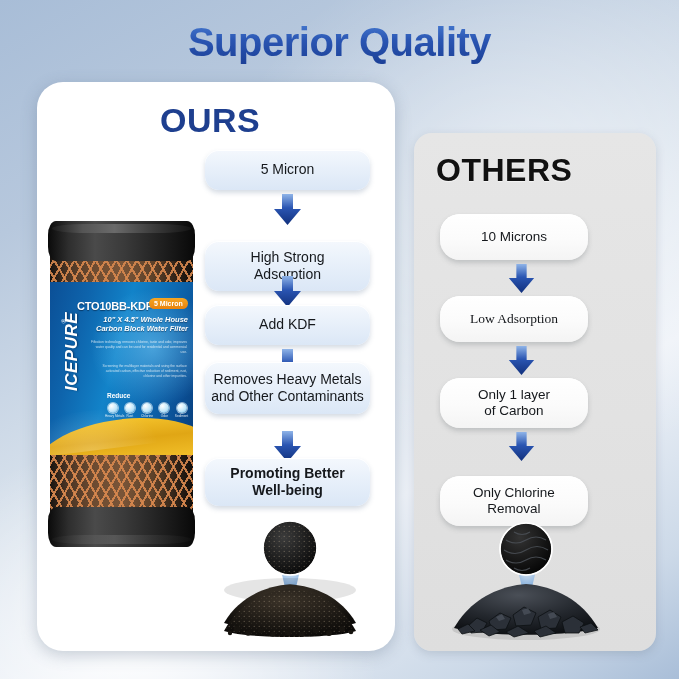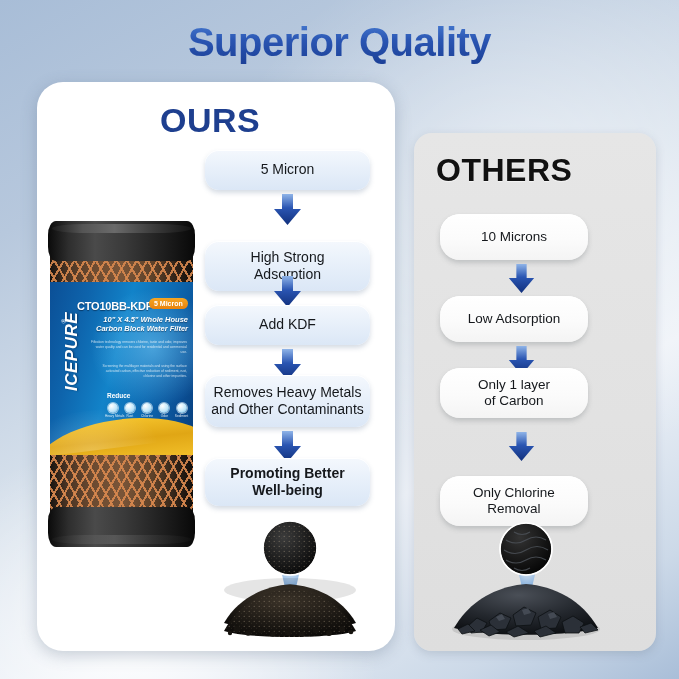--- a/index.html
+++ b/index.html
@@ -384,44 +384,44 @@
   </svg>
 </div>
 
 <div class="fbox ours" style="top:305px;height:40px;">Add KDF</div>
 <div class="arrow" style="left:271px;top:349px;">
   <svg width="33" height="32" viewBox="0 0 33 32">
     <path d="M11 0 h11 v15 h8 L16.5 31 L3 15 h8 z" fill="url(#ag1)"></path>
   </svg>
 </div>
 
-<div class="fbox ours" style="top:375px;height:52px;">Removes Heavy Metals<br>and Other Contaminants</div>
+<div class="fbox ours" style="top:362px;height:52px;">Removes Heavy Metals<br>and Other Contaminants</div>
 <div class="arrow" style="left:271px;top:431px;">
   <svg width="33" height="32" viewBox="0 0 33 32">
     <path d="M11 0 h11 v15 h8 L16.5 31 L3 15 h8 z" fill="url(#ag1)"></path>
   </svg>
 </div>
 
 <div class="fbox ours" style="top:458px;height:48px;font-weight:bold;">Promoting Better<br>Well-being</div>
 
 <div class="fbox others" style="top:214px;height:46px;">10 Microns</div>
 <div class="arrow" style="left:506px;top:264px;">
   <svg width="31" height="30" viewBox="0 0 33 32">
     <path d="M11 0 h11 v15 h8 L16.5 31 L3 15 h8 z" fill="url(#ag1)"></path>
   </svg>
 </div>
 
-<div class="fbox others" style="top:296px;height:46px;">Low Adsorption</div>
+<div class="fbox others" style="top:296px;height:46px;font-family:Liberation Serif, serif;">Low Adsorption</div>
 <div class="arrow" style="left:506px;top:346px;">
   <svg width="31" height="30" viewBox="0 0 33 32">
     <path d="M11 0 h11 v15 h8 L16.5 31 L3 15 h8 z" fill="url(#ag1)"></path>
   </svg>
 </div>
 
-<div class="fbox others" style="top:368px;height:50px;">Only 1 layer<br>of Carbon</div>
+<div class="fbox others" style="top:378px;height:50px;">Only 1 layer<br>of Carbon</div>
 <div class="arrow" style="left:506px;top:432px;">
   <svg width="31" height="30" viewBox="0 0 33 32">
     <path d="M11 0 h11 v15 h8 L16.5 31 L3 15 h8 z" fill="url(#ag1)"></path>
   </svg>
 </div>
 
 <div class="fbox others" style="top:476px;height:50px;">Only Chlorine<br>Removal</div>
 
 <div class="carbon" style="left:203px;top:520px;">
   <svg width="175" height="125" viewBox="0 0 175 125">

